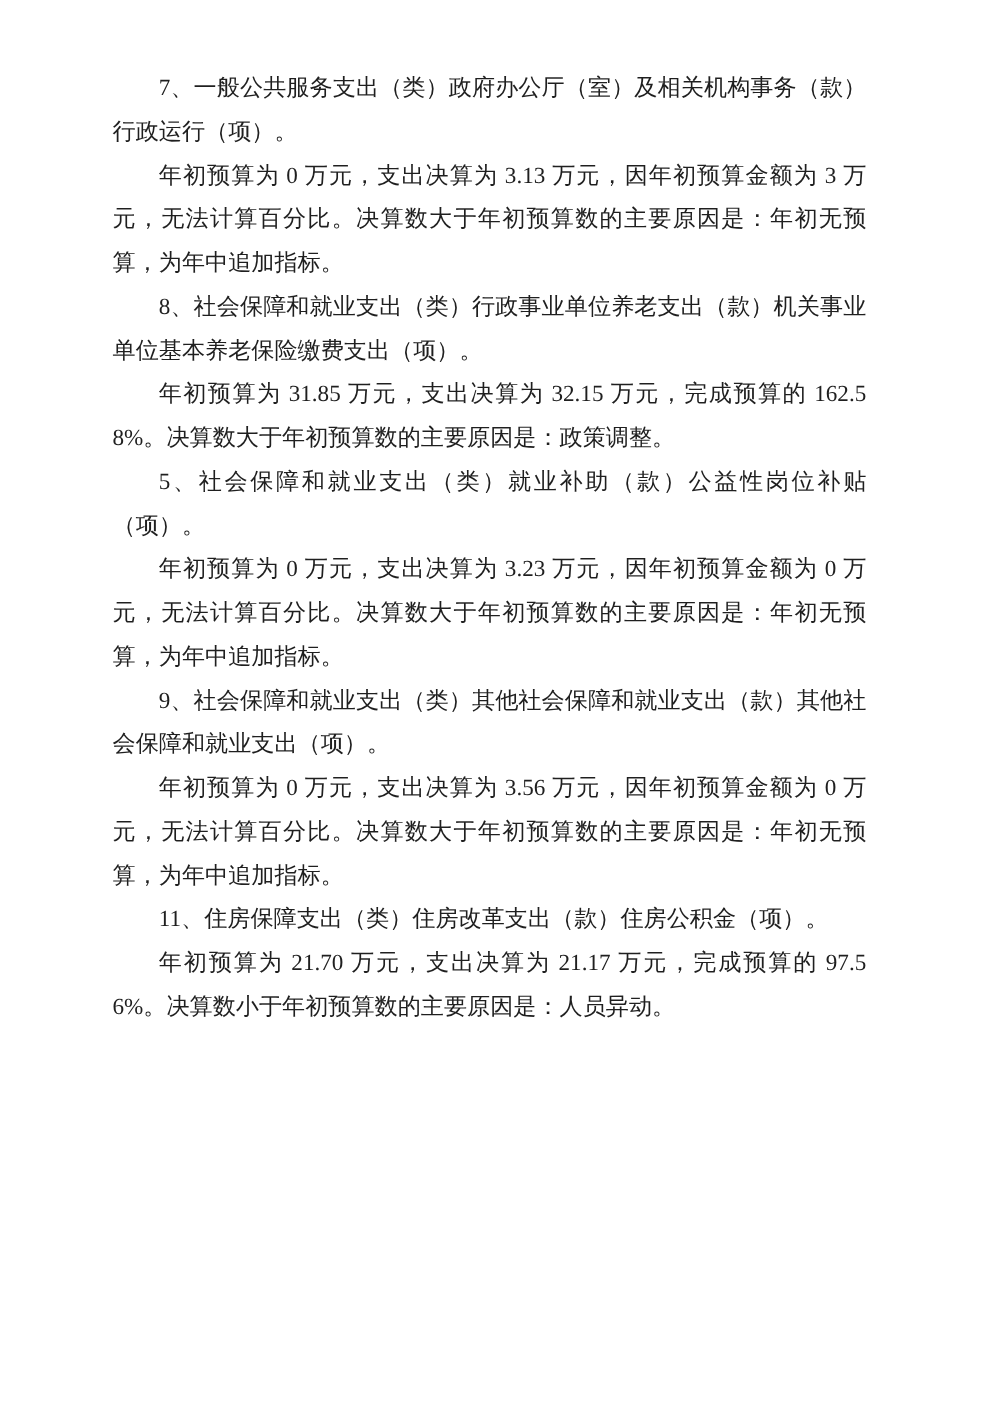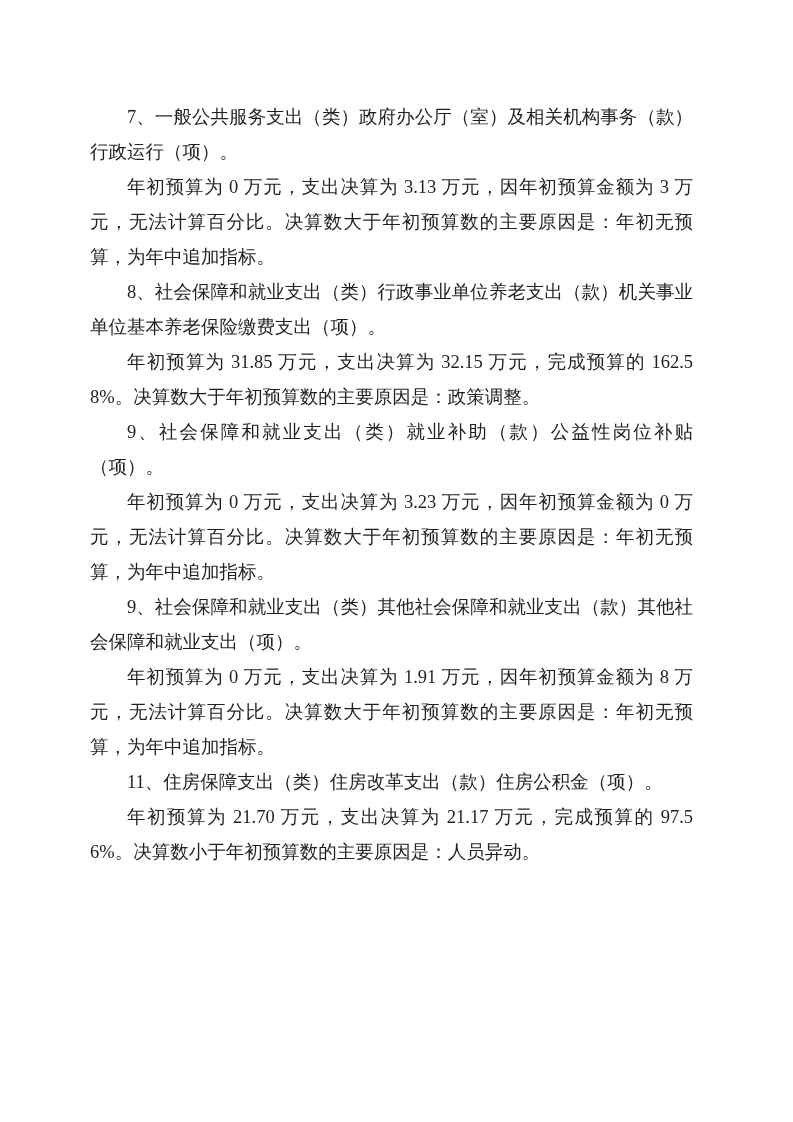--- a/index.html
+++ b/index.html
@@ -6,21 +6,21 @@
     margin: 0;
     padding: 0;
     background: #ffffff;
   }
   .page {
     position: relative;
     width: 793px;
     height: 1122px;
     background: #ffffff;
     box-sizing: border-box;
-    padding: 100px 100px 0 90px;
+    padding: 54px 100px 0 90px;
     overflow: hidden;
     font-family: "Liberation Serif", "DejaVu Serif", serif;
     font-size: 18.5px;
     line-height: 35px;
     color: #1f1f1f;
   }
   .para {
     margin: 0;
     text-indent: 2em;
     text-align: justify;
@@ -31,22 +31,22 @@
 </head>
 <body>
 
 <div class="page">
   <p class="para">7、一般公共服务支出（类）政府办公厅（室）及相关机构事务（款）行政运行（项）。</p>
   <p class="para">年初预算为 0 万元，支出决算为 3.13 万元，因年初预算金额为 3 万元，无法计算百分比。决算数大于年初预算数的主要原因是：年初无预算，为年中追加指标。</p>
 
   <p class="para">8、社会保障和就业支出（类）行政事业单位养老支出（款）机关事业单位基本养老保险缴费支出（项）。</p>
   <p class="para">年初预算为 31.85 万元，支出决算为 32.15 万元，完成预算的 162.58%。决算数大于年初预算数的主要原因是：政策调整。</p>
 
-  <p class="para">9、社会保障和就业支出（类）就业补助（款）公益性岗位补贴（项）。</p>
+  <p class="para">5、社会保障和就业支出（类）就业补助（款）公益性岗位补贴（项）。</p>
   <p class="para">年初预算为 0 万元，支出决算为 3.23 万元，因年初预算金额为 0 万元，无法计算百分比。决算数大于年初预算数的主要原因是：年初无预算，为年中追加指标。</p>
 
   <p class="para">9、社会保障和就业支出（类）其他社会保障和就业支出（款）其他社会保障和就业支出（项）。</p>
-  <p class="para">年初预算为 0 万元，支出决算为 1.91 万元，因年初预算金额为 8 万元，无法计算百分比。决算数大于年初预算数的主要原因是：年初无预算，为年中追加指标。</p>
+  <p class="para">年初预算为 0 万元，支出决算为 3.56 万元，因年初预算金额为 0 万元，无法计算百分比。决算数大于年初预算数的主要原因是：年初无预算，为年中追加指标。</p>
 
 
   <p class="para">11、住房保障支出（类）住房改革支出（款）住房公积金（项）。</p>
   <p class="para">年初预算为 21.70 万元，支出决算为 21.17 万元，完成预算的 97.56%。决算数小于年初预算数的主要原因是：人员异动。</p>
 </div>
 
 </body></html>

